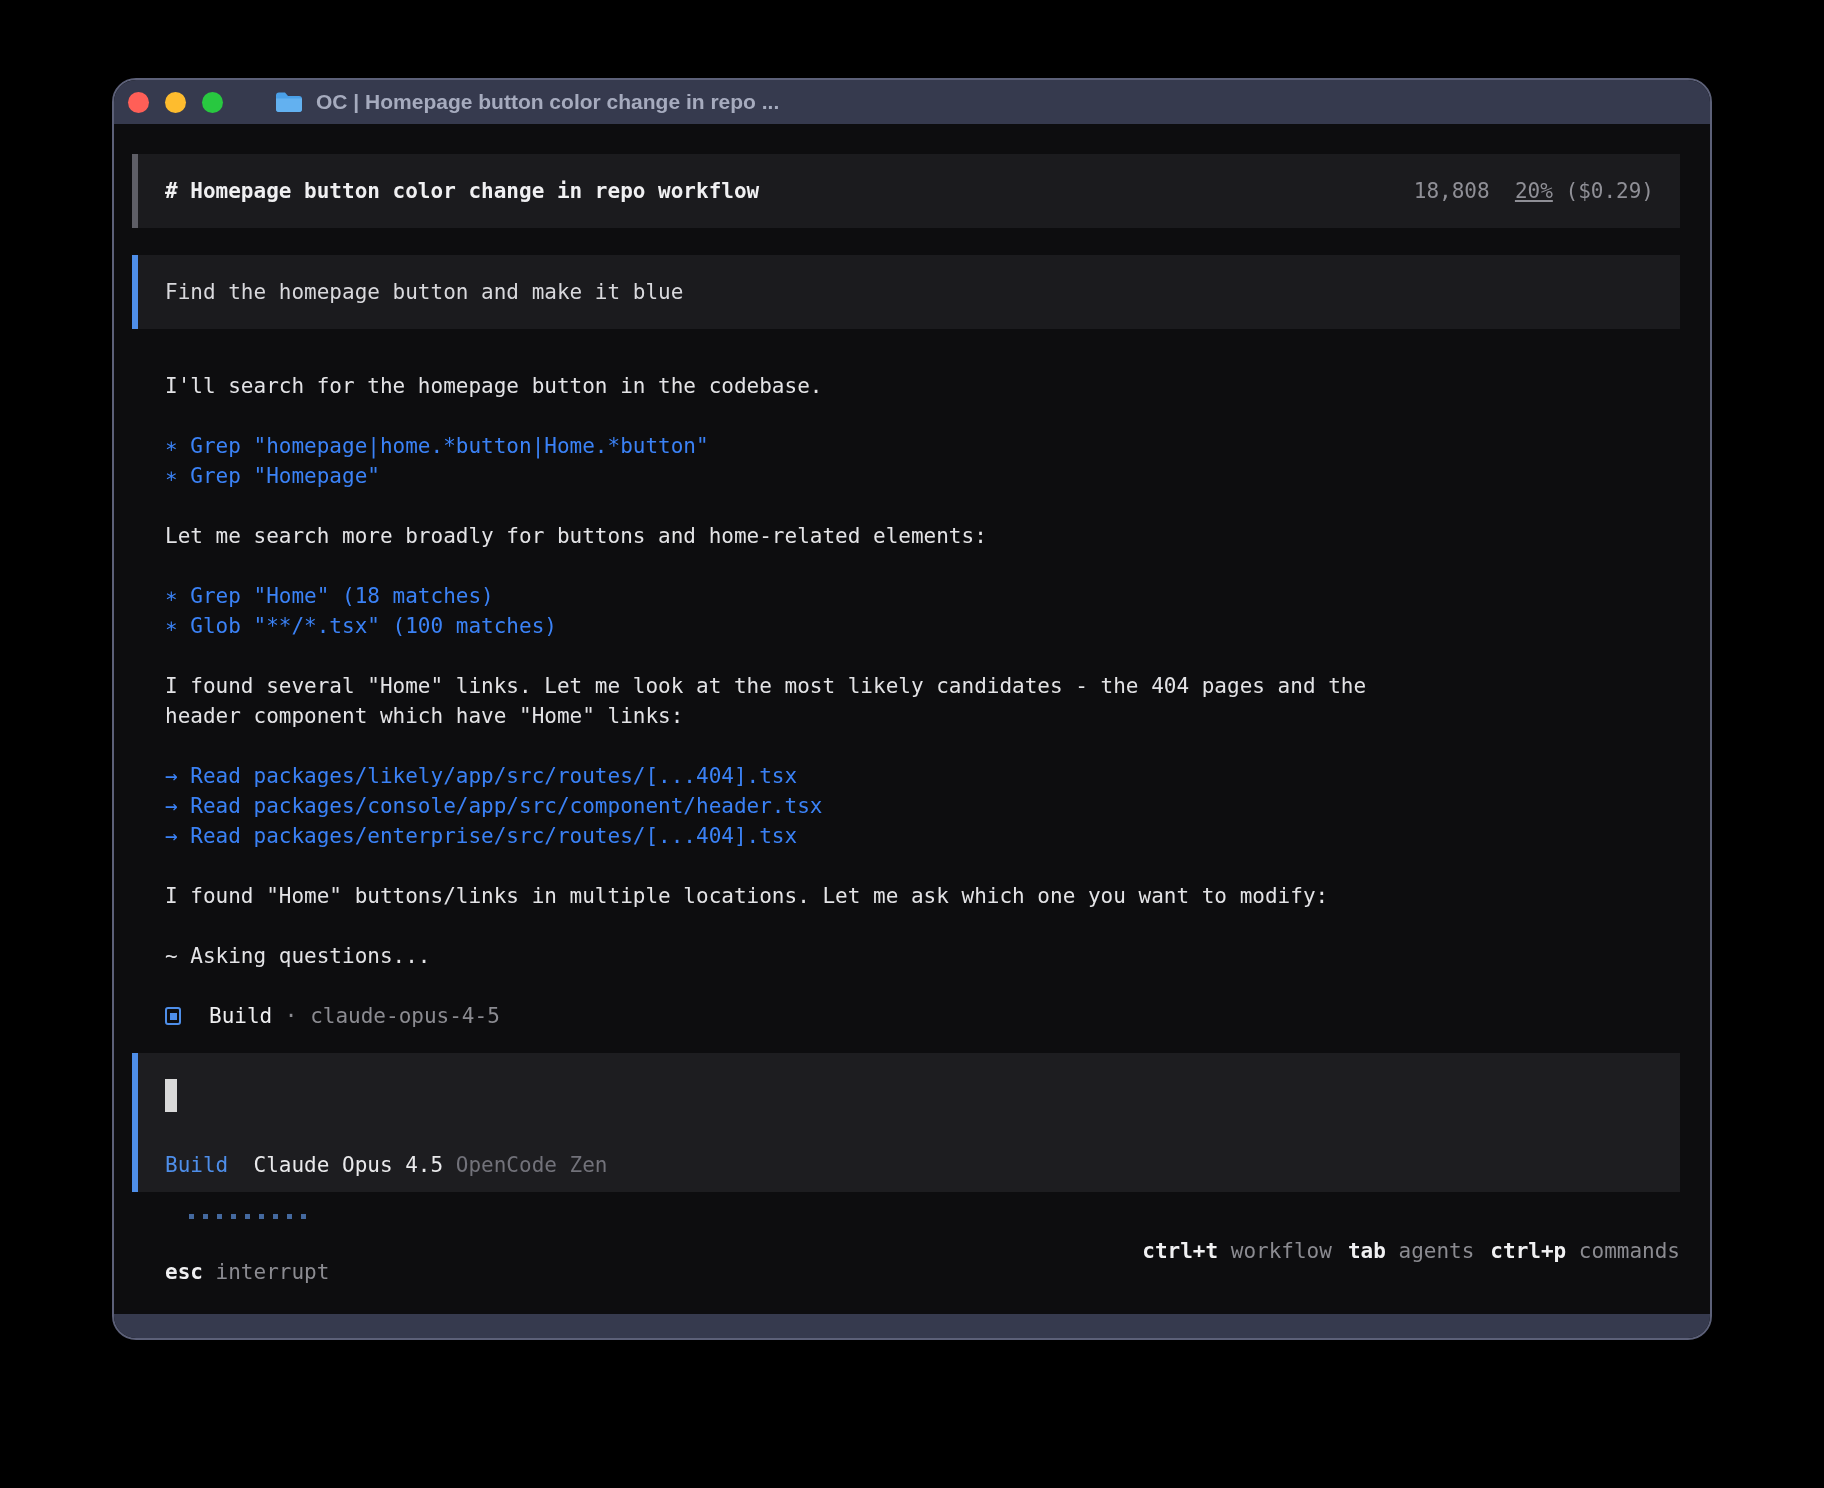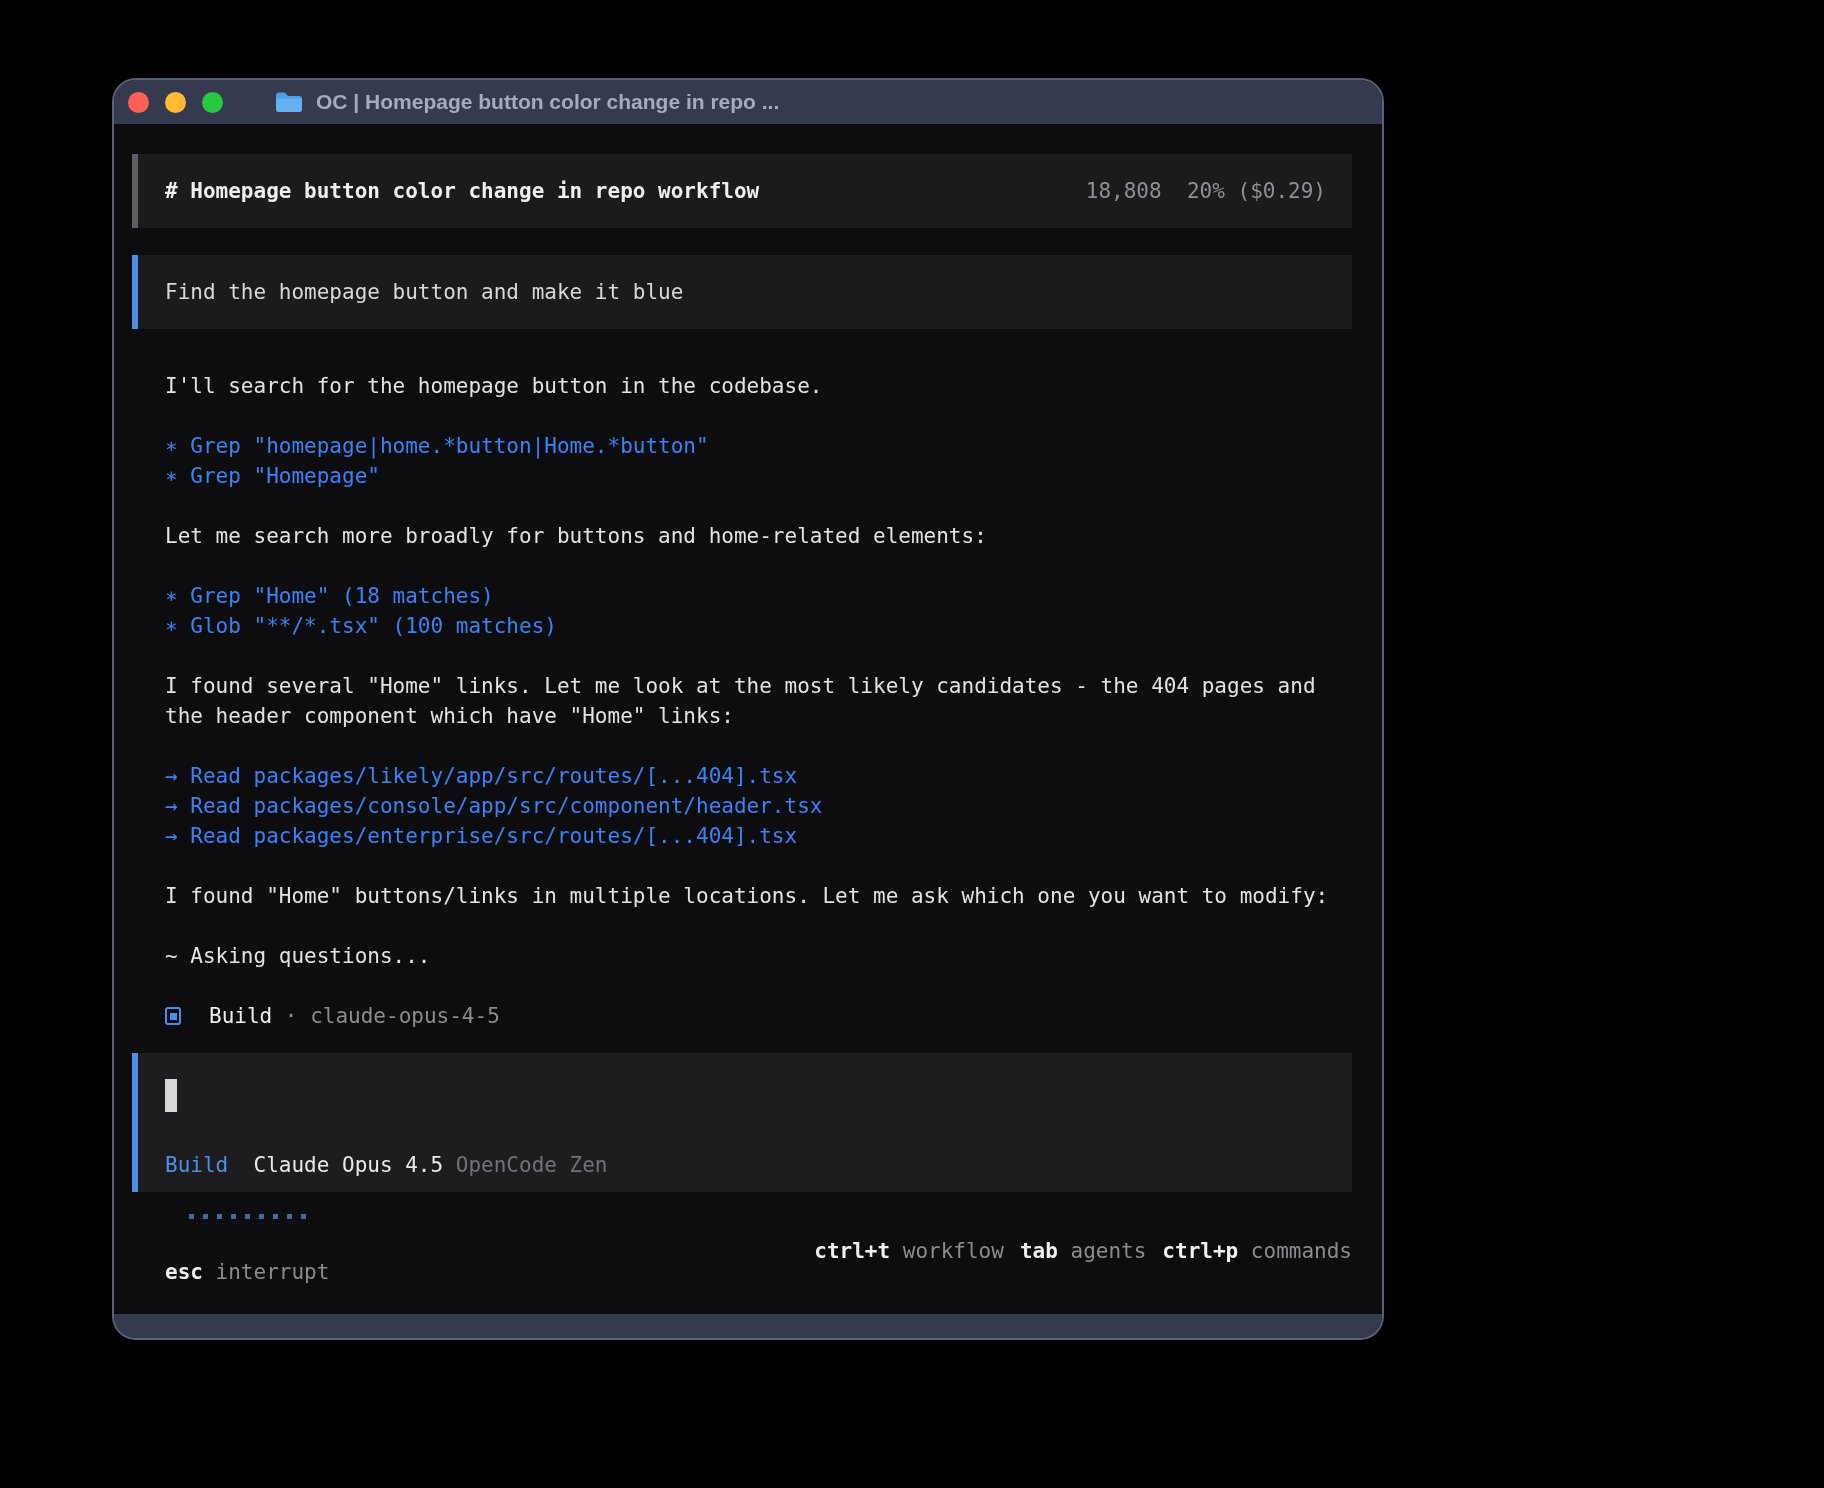--- a/index.html
+++ b/index.html
@@ -8,21 +8,21 @@
     --titlebar:#363a4e;
     --t-close:#ff5f57;
     --t-min:#febc2e;
     --t-zoom:#28c840;
   }
   *{box-sizing:border-box;margin:0;padding:0;}
   html,body{width:1824px;height:1488px;background:#000;overflow:hidden;}
   body{position:relative;font-family:"DejaVu Sans Mono",monospace;}
 
   .window{
-    position:absolute;left:112px;top:78px;width:1272px;height:1262px;
+    position:absolute;left:112px;top:78px;width:1600px;height:1262px;
     background:#0d0d0f;border:2px solid #5c6078;border-radius:24px;
     display:flex;flex-direction:column;overflow:hidden;
   }
   .titlebar{
     height:44px;flex:none;background:var(--titlebar);
     display:flex;align-items:center;padding:0 24px 0 14px;
   }
   .traffic{display:flex;gap:16px;margin-right:52px;}
   .light{width:21px;height:21px;border-radius:50%;display:block;cursor:default;}
   .light.red{background:var(--t-close);}
@@ -39,21 +39,21 @@
     font-size:21px;line-height:30px;color:#e3e3e6;
     display:flex;flex-direction:column;overflow:hidden;
   }
   .box{
     background:#1b1b1e;border-left:6px solid #5e5e66;
     padding:22px 26px 22px 27px;width:100%;
   }
   .header-box{display:flex;justify-content:space-between;align-items:center;}
   .session-title{font-weight:bold;color:#f0f0f2;white-space:pre;}
   .stats{display:flex;color:#8f8f96;white-space:pre;}
-  .gap2{margin-left:2ch;}
+  .gap2{margin-left:2ch;text-decoration:underline;}
   .gap1{margin-left:1ch;}
 
   .user-box{margin-top:27px;border-left-color:var(--accent);color:#d9d9dd;}
 
   .transcript{margin-top:42px;padding-left:33px;padding-right:0;}
   .transcript > * + *{margin-top:30px;}
   .para{max-width:96ch;color:#e3e3e6;white-space:pre-wrap;}
   .tools{color:#3b82f6;}
   .tline{white-space:pre;}
 

